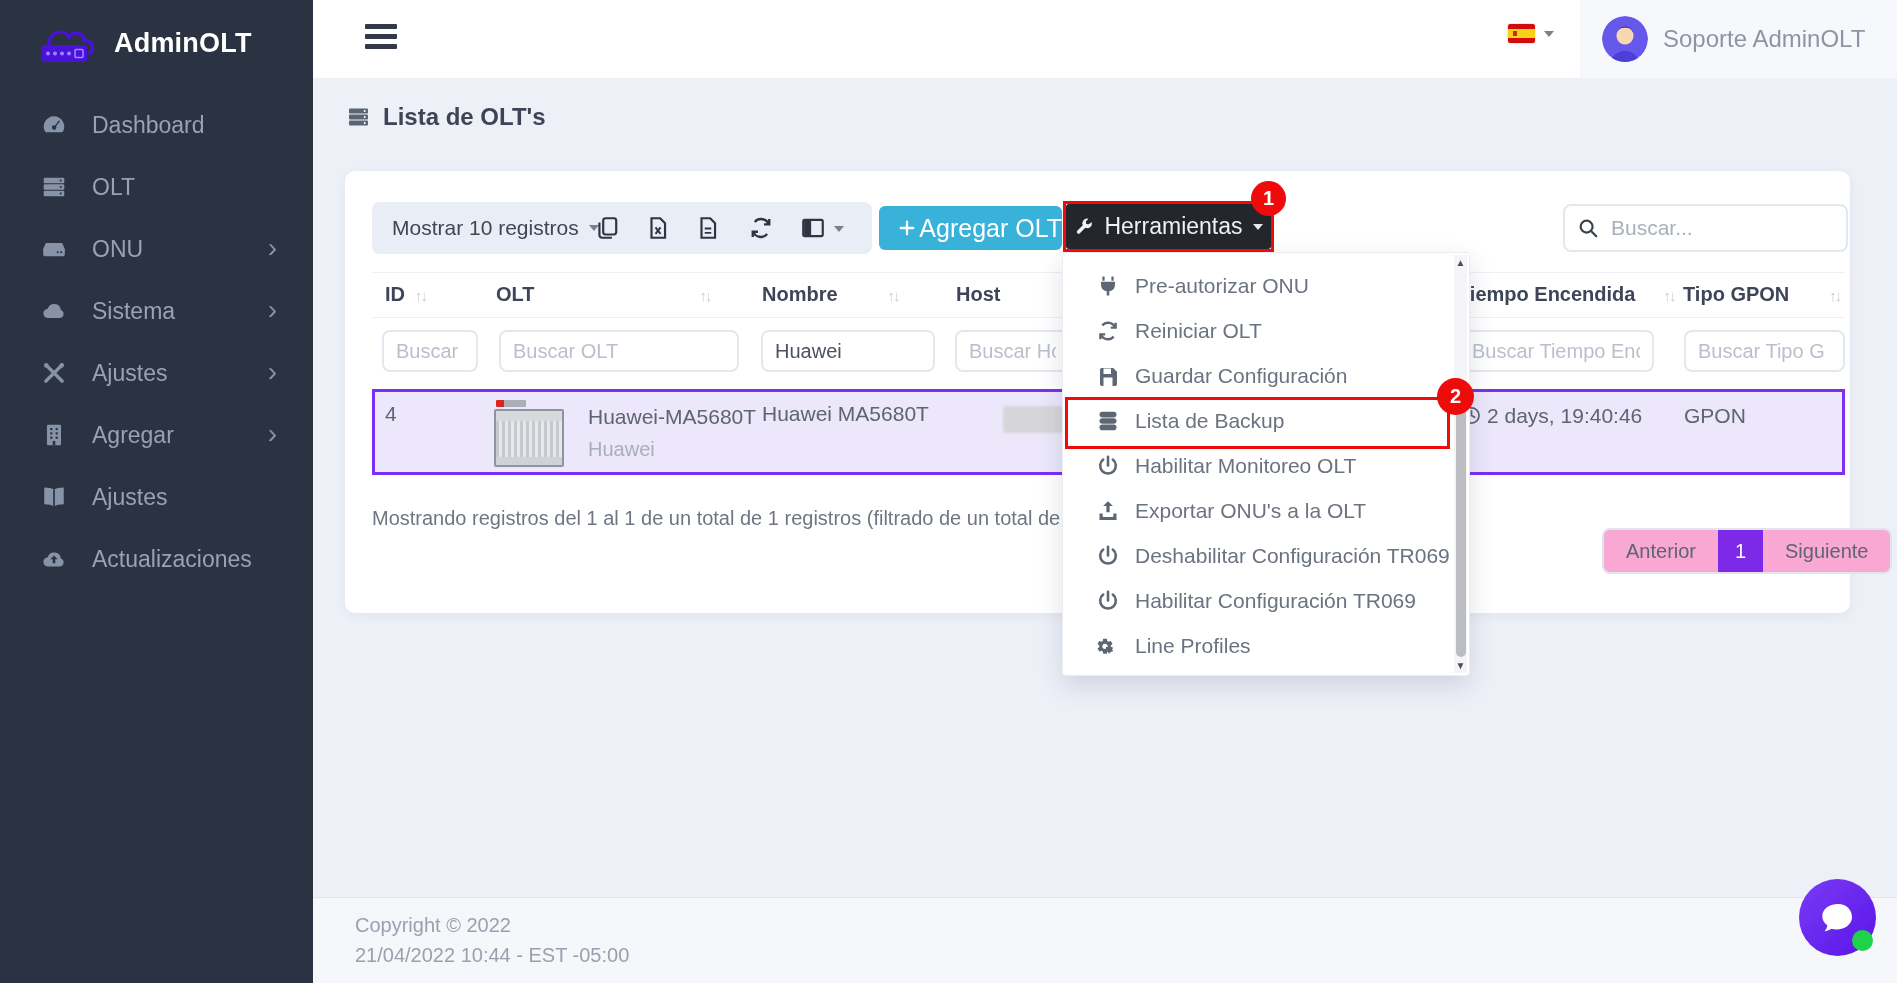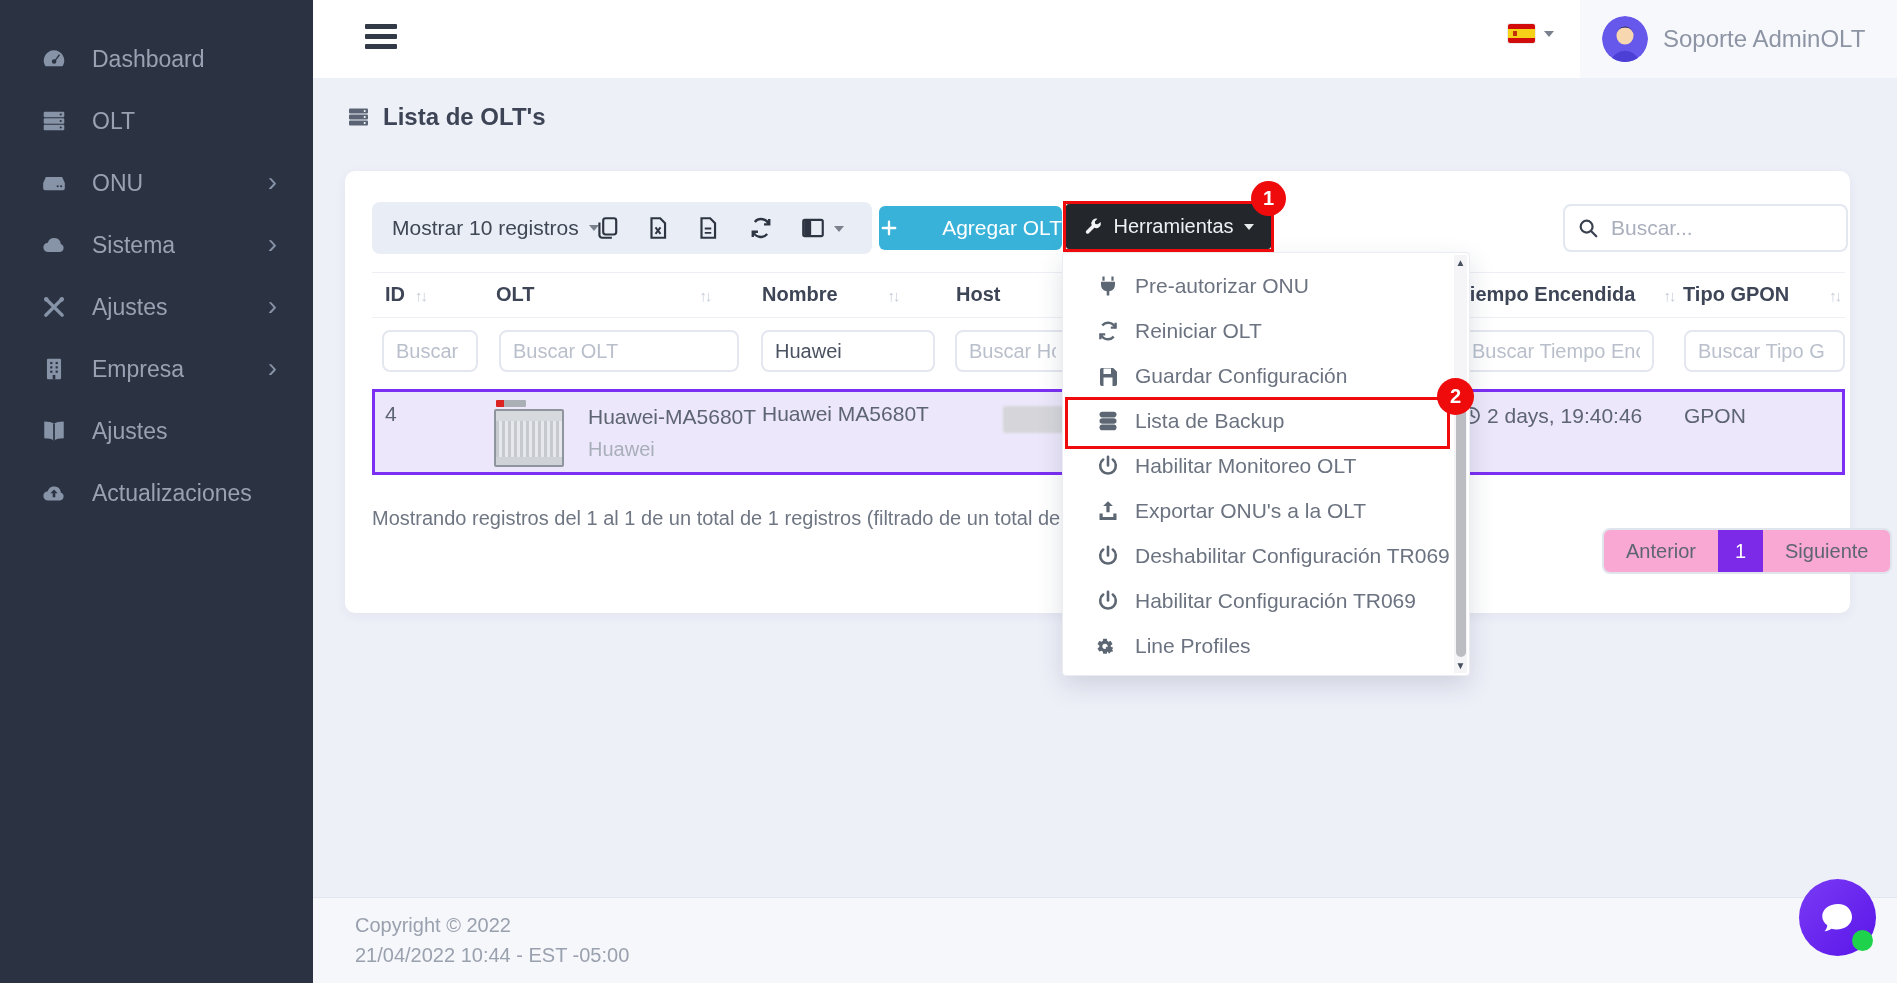--- a/index.html
+++ b/index.html
@@ -35,25 +35,25 @@
   .page-title span { font-size:24px; font-weight:bold; color:#3d4455; }
 
   
   .card { position:absolute; left:345px; top:171px; width:1505px; height:442px; background:#ffffff; border-radius:10px; box-shadow:0 3px 12px rgba(45,55,95,.06); z-index:4; }
 
   .toolstrip { position:absolute; left:372px; top:202px; width:500px; height:52px; background:#e9edf5; border-radius:8px; z-index:6; }
   .length-menu { position:absolute; left:20px; top:0; height:52px; display:flex; align-items:center; gap:10px; font-size:21px; color:#3f4654; cursor:pointer; }
   .tool-ic { position:absolute; top:13px; width:26px; height:26px; color:#2e3542; cursor:pointer; }
   .colcaret { position:absolute; left:462px; top:24px; }
 
-  .btn-add { position:absolute; left:879px; top:206px; width:183px; height:44px; background:#38b2d9; border-radius:6px; color:#fff; font-size:21px; display:flex; align-items:center; justify-content:space-between; gap:2px; cursor:pointer; z-index:6; }
+  .btn-add { position:absolute; left:879px; top:206px; width:183px; height:44px; background:#38b2d9; border-radius:6px; color:#fff; font-size:25px; display:flex; align-items:center; justify-content:flex-end; gap:2px; cursor:pointer; z-index:6; }
   .btn-add svg { width:20px; height:20px; }
 
   .tools-annot { position:absolute; left:1063px; top:201px; width:211px; height:51px; border:3px solid #ef0b0b; z-index:56; }
-  .btn-tools { position:absolute; left:0; top:0; right:0; bottom:0; background:#23272c; border-radius:3px; color:#eef0f2; font-size:20px; display:flex; align-items:center; justify-content:center; gap:10px; cursor:pointer; }
+  .btn-tools { position:absolute; left:0; top:0; right:0; bottom:0; background:#23272c; border-radius:3px; color:#eef0f2; font-size:23px; display:flex; align-items:center; justify-content:center; gap:10px; cursor:pointer; }
   .btn-tools .wic { width:20px; height:20px; color:#f2f3f5; }
   .btn-tools .caret { border-top-color:#e8eaec; }
   .badge { position:absolute; width:35px; height:35px; border-radius:50%; background:#ef0b0b; color:#fff; font-weight:bold; font-size:20px; display:flex; align-items:center; justify-content:center; z-index:60; }
   .badge1 { left:1251px; top:181px; }
   .badge2 { left:1437px; top:378px; width:37px; height:37px; }
 
   .searchbox { position:absolute; left:1563px; top:204px; width:285px; height:48px; background:#fff; border:2px solid #e3e7ef; border-radius:8px; display:flex; align-items:center; padding-left:12px; gap:12px; z-index:6; }
   .searchbox svg { width:22px; height:22px; color:#39404e; }
   .searchbox input { border:none; outline:none; width:200px; font-size:21px; color:#4a5160; font-family:"Liberation Sans",sans-serif; background:transparent; }
   .searchbox input::placeholder { color:#a9afbc; }
@@ -97,20 +97,34 @@
   .chat-fab { position:absolute; left:1799px; top:879px; width:77px; height:77px; border-radius:50%; background:linear-gradient(135deg,#7a3bf5,#5a14e8); display:flex; align-items:center; justify-content:center; cursor:pointer; z-index:20; }
   .chat-fab svg { width:42px; height:42px; }
   .chat-dot { position:absolute; left:1852px; top:930px; width:21px; height:21px; border-radius:50%; background:#1fd24b; z-index:21; }
 </style>
 </head>
 <body>
 
 <div id="app">
 
   <aside class="sidebar">
+    <div class="logo-row">
+      <svg class="logo-ic" viewBox="0 0 64 46">
+        <path d="M13 24a11 11 0 0 1 20-7 8 8 0 0 1 15 3.5h2.5a7.5 7.5 0 0 1 3.5 13" fill="none" stroke="#4a10dc" stroke-width="3.4" stroke-linecap="round"></path>
+        <rect x="5" y="25" width="46" height="17" rx="3" fill="#4a10dc"></rect>
+        <g fill="#9d86ff">
+          <circle cx="12" cy="33.5" r="2"></circle>
+            <circle cx="19" cy="33.5" r="2"></circle>
+            <circle cx="26" cy="33.5" r="2"></circle>
+            <circle cx="33" cy="33.5" r="2"></circle>
+          <rect x="39" y="29.5" width="8" height="8" rx="1" fill="none" stroke="#9d86ff" stroke-width="1.6"></rect>
+        </g>
+      </svg>
+      <span class="brand">AdminOLT</span>
+    </div>
     <nav class="nav">
       <div class="nav-item">
         <svg class="nic" viewBox="0 0 24 24" fill="currentColor">
             <path d="M12 4a9.5 9.5 0 0 0-8.3 14.1c.2.4.6.6 1 .6h14.6c.4 0 .8-.2 1-.6A9.5 9.5 0 0 0 12 4zm5.6 4.6-3.7 4.6c.2.3.3.7.3 1.1a2.1 2.1 0 1 1-2.1-2.1c.3 0 .6.1.9.2l3.6-4.7 1 .9z"></path>
           </svg>
         <span>Dashboard</span>
       </div>
       <div class="nav-item">
         <svg class="nic" viewBox="0 0 24 24" fill="currentColor">
             <rect x="2.5" y="3.5" width="19" height="5" rx="1"></rect>
@@ -157,21 +171,21 @@
             <g fill="#2b3342">
               <rect x="8.5" y="5.5" width="2" height="2"></rect>
               <rect x="13.5" y="5.5" width="2" height="2"></rect>
               <rect x="8.5" y="9.5" width="2" height="2"></rect>
               <rect x="13.5" y="9.5" width="2" height="2"></rect>
               <rect x="8.5" y="13.5" width="2" height="2"></rect>
               <rect x="13.5" y="13.5" width="2" height="2"></rect>
               <rect x="10.8" y="17.5" width="2.4" height="4"></rect>
             </g>
           </svg>
-        <span>Empresa</span>
+        <span>Agregar</span>
         <span class="chev">›</span>
       </div>
       <div class="nav-item">
         <svg class="nic" viewBox="0 0 24 24" fill="currentColor">
             <path d="M12 5.3C10 3.8 7.2 3.2 3 3.2v15.6c4.2 0 7 .6 9 2.1 2-1.5 4.8-2.1 9-2.1V3.2c-4.2 0-7 .6-9 2.1z"></path>
             <path d="M12 5.3v15.6" stroke="#2b3342" stroke-width="1.6"></path>
           </svg>
         <span>Ajustes</span>
       </div>
       <div class="nav-item">

